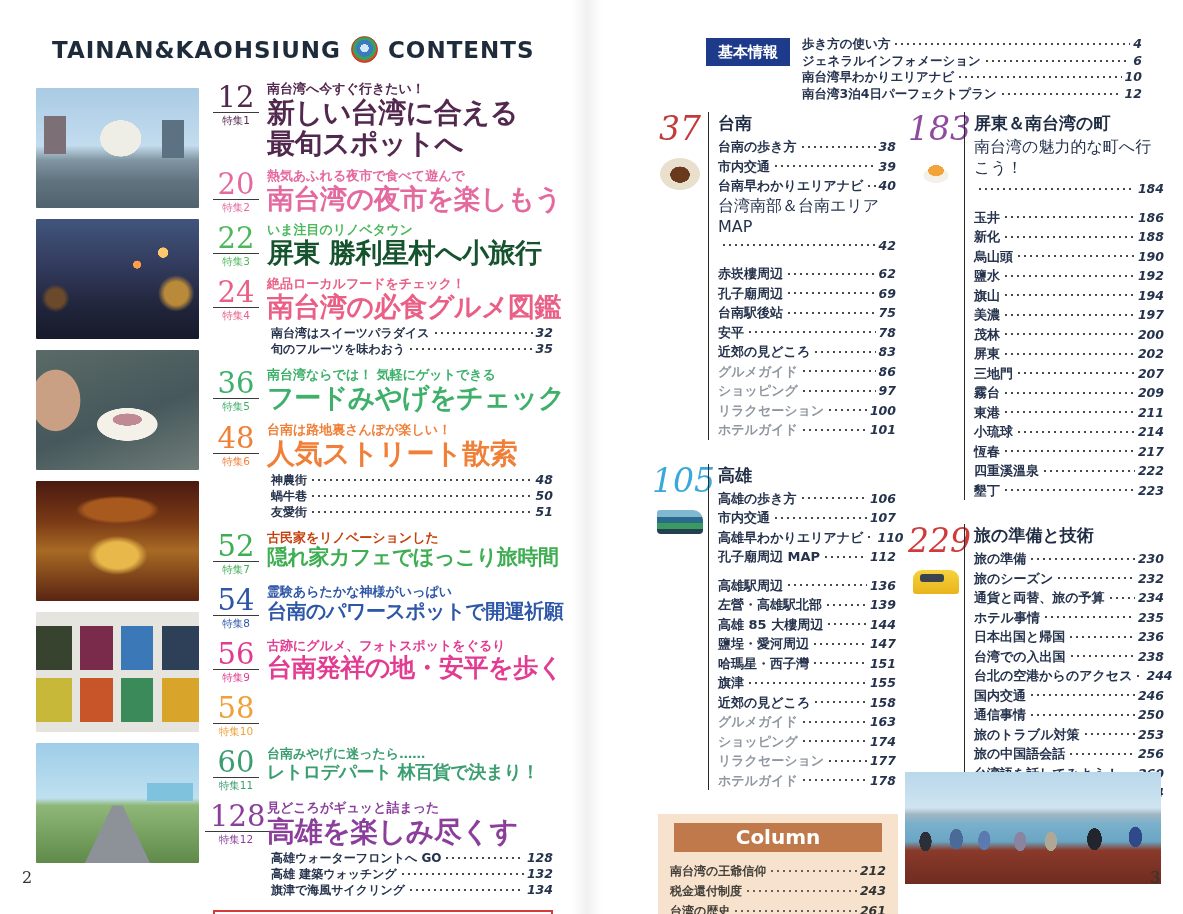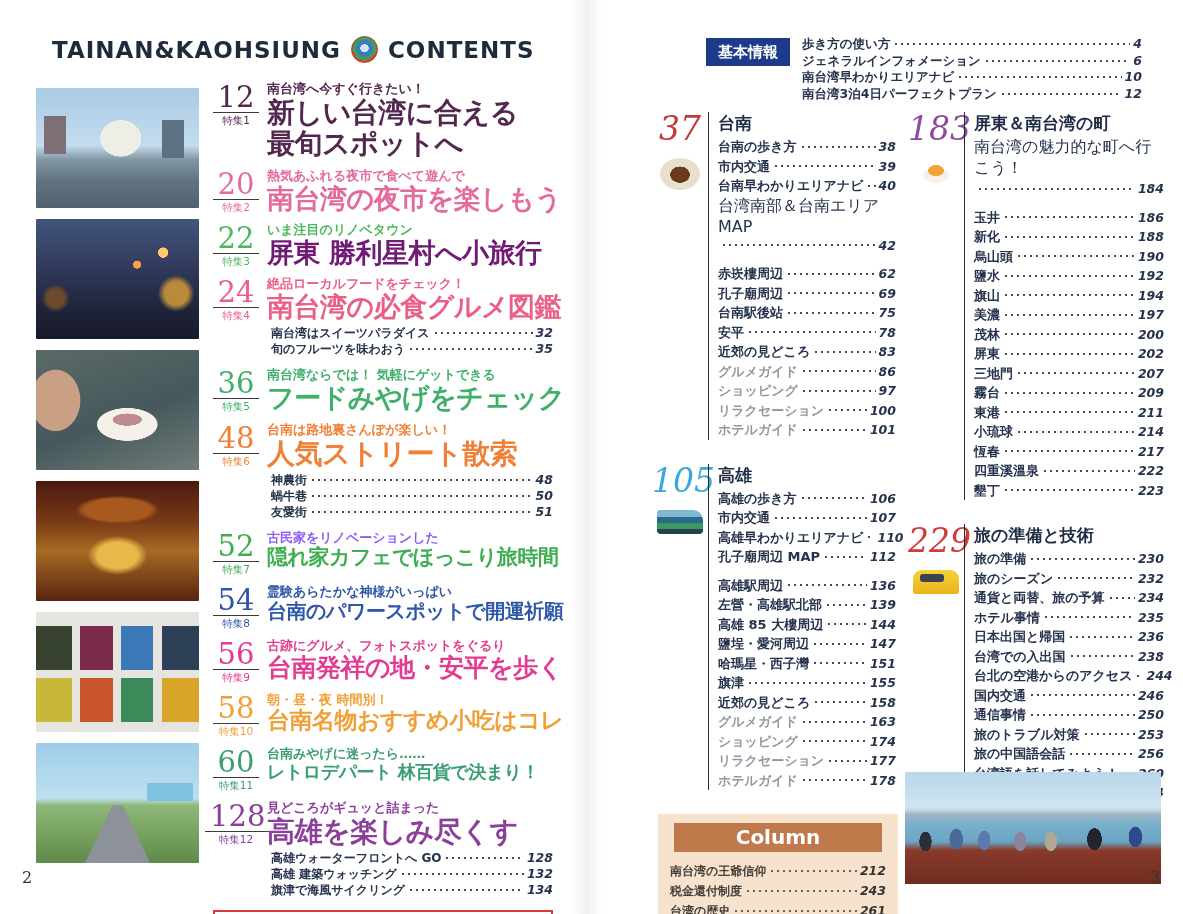--- a/index.html
+++ b/index.html
@@ -160,21 +160,21 @@
         <div class="f-numcol"><div class="f-num" style="color: rgb(228, 105, 159);">20</div><div class="f-tag" style="color: rgb(228, 105, 159);">特集2</div></div>
         <div class="f-text">
           <div class="f-sub" style="color: rgb(228, 105, 159);">熱気あふれる夜市で食べて遊んで</div>
           <div class="f-title" style="color: rgb(228, 105, 159); font-size: 27px;">南台湾の夜市を楽しもう</div>
         </div>
       </div>
       <div class="feature">
         <div class="f-numcol"><div class="f-num" style="color: rgb(76, 184, 92);">22</div><div class="f-tag" style="color: rgb(76, 184, 92); text-align: center;">特集3</div></div>
         <div class="f-text">
           <div class="f-sub" style="color: rgb(76, 184, 92);">いま注目のリノベタウン</div>
-          <div class="f-title" style="color: #701a75; font-size: 27px;">屏東 勝利星村へ小旅行</div>
+          <div class="f-title" style="color: #14532d; font-size: 27px;">屏東 勝利星村へ小旅行</div>
         </div>
       </div>
       <div class="feature">
         <div class="f-numcol"><div class="f-num" style="color: rgb(234, 95, 134);">24</div><div class="f-tag" style="color: rgb(234, 95, 134);">特集4</div></div>
         <div class="f-text">
           <div class="f-sub" style="color: rgb(234, 95, 134);">絶品ローカルフードをチェック！</div>
           <div class="f-title" style="color: rgb(234, 95, 134); font-size: 27px;">南台湾の必食グルメ図鑑</div>
           <div class="f-subitems">
             <div class="toc-row">
               <span class="lbl">南台湾はスイーツパラダイス</span>
@@ -216,44 +216,40 @@
               <span class="lbl">友愛街</span>
               <span class="leader"></span>
               <span class="pg">51</span>
             </div>
           </div>
         </div>
       </div>
       <div class="feature">
         <div class="f-numcol"><div class="f-num" style="color: rgb(63, 174, 82);">52</div><div class="f-tag" style="color: rgb(63, 174, 82);">特集7</div></div>
         <div class="f-text">
-          <div class="f-sub" style="color: #8b5cf6;">古民家をリノベーションした</div>
+          <div class="f-sub" style="color: #c2410c;">古民家をリノベーションした</div>
           <div class="f-title" style="color: rgb(63, 174, 82); font-size: 21px;">隠れ家カフェでほっこり旅時間</div>
         </div>
       </div>
       <div class="feature">
         <div class="f-numcol"><div class="f-num" style="color: rgb(47, 87, 168);">54</div><div class="f-tag" style="color: rgb(47, 87, 168);">特集8</div></div>
         <div class="f-text">
           <div class="f-sub" style="color: rgb(47, 87, 168);">霊験あらたかな神様がいっぱい</div>
           <div class="f-title" style="color: rgb(47, 87, 168); font-size: 20px;">台南のパワースポットで開運祈願</div>
         </div>
       </div>
       <div class="feature">
         <div class="f-numcol"><div class="f-num" style="color: rgb(226, 59, 146);">56</div><div class="f-tag" style="color: rgb(226, 59, 146);">特集9</div></div>
         <div class="f-text">
           <div class="f-sub" style="color: rgb(226, 59, 146);">古跡にグルメ、フォトスポットをぐるり</div>
           <div class="f-title" style="color: rgb(226, 59, 146); font-size: 25px;">台南発祥の地・安平を歩く</div>
         </div>
       </div>
       <div class="feature">
         <div class="f-numcol"><div class="f-num" style="color: rgb(240, 160, 56);">58</div><div class="f-tag" style="color: rgb(240, 160, 56);">特集10</div></div>
-        <div class="f-text">
-          <div class="f-sub" style="color: rgb(240, 160, 56);">朝・昼・夜 時間別！</div>
-          <div class="f-title" style="color: rgb(240, 160, 56); font-size: 23px;">台南名物おすすめ小吃はコレ</div>
-        </div>
       </div>
       <div class="feature">
         <div class="f-numcol"><div class="f-num" style="color: rgb(58, 158, 112);">60</div><div class="f-tag" style="color: rgb(58, 158, 112);">特集11</div></div>
         <div class="f-text">
           <div class="f-sub" style="color: rgb(58, 158, 112);">台南みやげに迷ったら……</div>
           <div class="f-title" style="color: rgb(58, 158, 112); font-size: 18px;">レトロデパート 林百貨で決まり！</div>
         </div>
       </div>
       <div class="feature">
         <div class="f-numcol"><div class="f-num" style="color: rgb(139, 63, 155);">128</div><div class="f-tag" style="color: rgb(139, 63, 155);">特集12</div></div>

